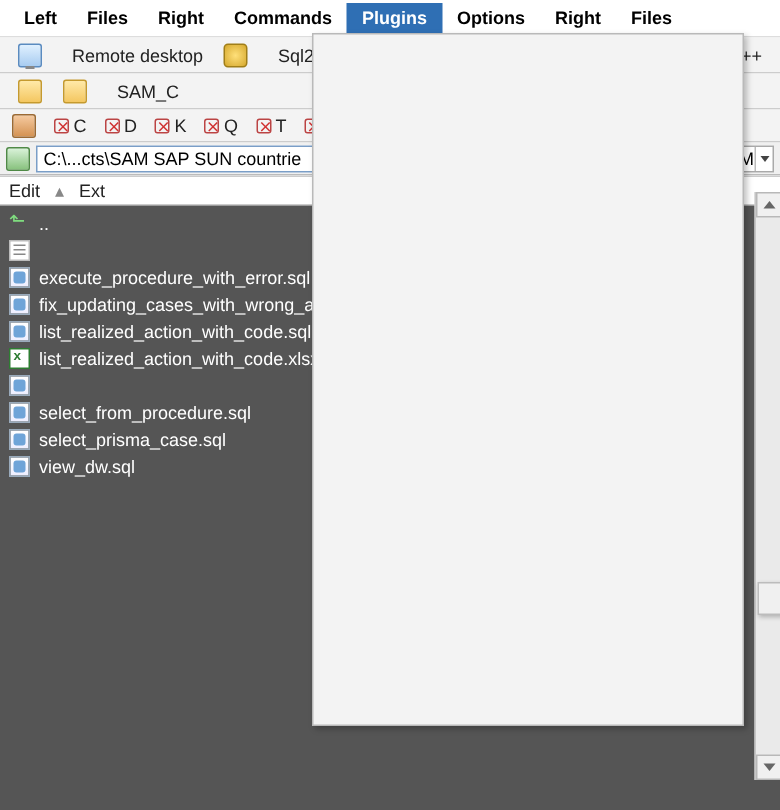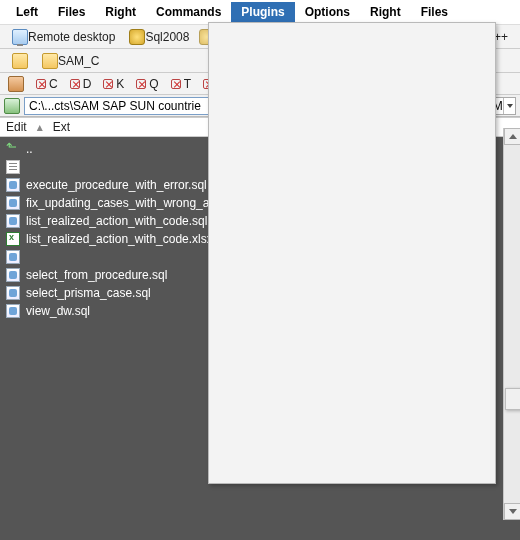--- a/index.html
+++ b/index.html
@@ -3,21 +3,21 @@
 <meta charset="utf-8">
 <style>
   * { box-sizing: border-box; margin: 0; padding: 0; font-family: "Segoe UI", Tahoma, sans-serif; font-size: 12px; }
   body { width: 520px; height: 540px; background: #fff; overflow: hidden; position: relative; }
 
   .menubar { display: flex; background: #fff; border-bottom: 1px solid #ddd; padding: 2px 6px; font-weight: bold; }
   .menubar .item { padding: 3px 10px; cursor: default; }
   .menubar .item.active { background: #2f6fb4; color: #fff; }
 
   .toolbar1, .toolbar2 { display: flex; align-items: center; background: #f3f3f3; border-bottom: 1px solid #ccc; padding: 3px 8px; gap: 6px; height: 24px; }
-  .tbbtn { display: flex; align-items: center; gap: 0; padding: 1px 4px; }
+  .tbbtn { display: flex; align-items: center; gap: 20px; padding: 1px 4px; }
   .tbbtn .lbl { color: #222; }
   .tbbtn.right { margin-left: auto; }
 
   .mini-icon { width: 16px; height: 16px; display: inline-block; position: relative; }
   .mini-icon.monitor { background: linear-gradient(#dff0ff,#a8ccf0); border:1px solid #5a8bc0; border-radius:2px;}
   .mini-icon.monitor::after { content:""; position:absolute; bottom:-2px; left:4px; width:6px; height:2px; background:#888;}
   .mini-icon.db { background: radial-gradient(#ffe07a,#d6a92e); border:1px solid #a07e18; border-radius:3px;}
   .mini-icon.folder { background: linear-gradient(#ffe9a8,#f4c761); border:1px solid #c59a2e; border-radius:2px;}
   .mini-icon.drive { background: linear-gradient(#d9f2d9,#88c27e); border:1px solid #4f8a46; border-radius:2px;}
   .mini-icon.pkg { background: linear-gradient(#f5caa0,#d49252); border:1px solid #9b6a34; border-radius:2px;}

